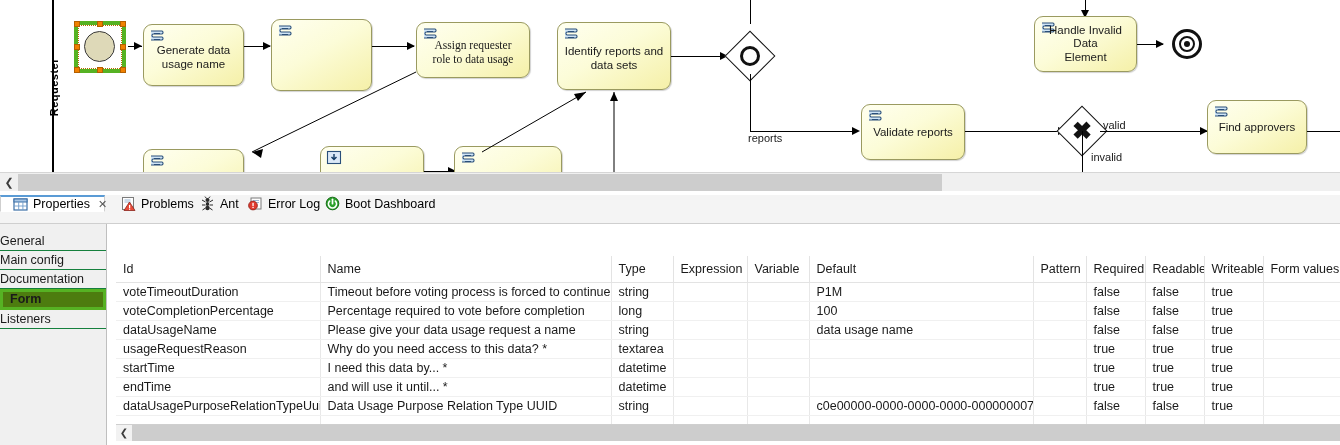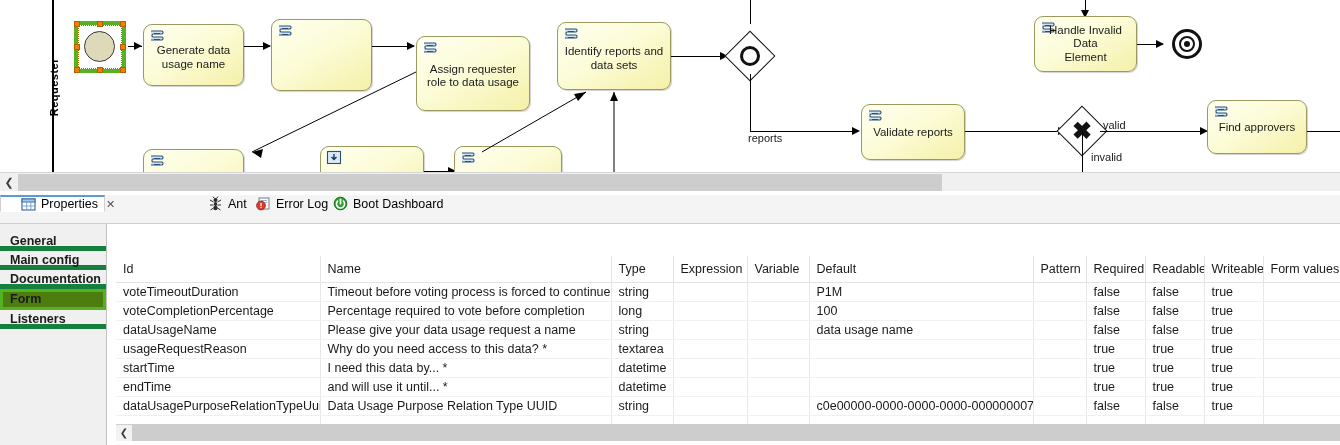--- a/index.html
+++ b/index.html
@@ -179,21 +179,21 @@
     left: 0; top: 195px;
     width: 1340px; height: 29px;
     background: #f4f4f4;
     border-bottom: 1px solid #cfcfcf;
   }
   .vtab {
     position: absolute;
     top: 0; height: 17px;
     display: flex; align-items: center;
     gap: 5px;
-    padding: 0 20px;
+    padding: 0 12px;
     font-size: 12.5px;
     color: #000;
     white-space: nowrap;
   }
   .vtab.active {
     background: #ffffff;
     border-top: 2px solid #5a9bd5;
     border-left: 1px solid #cfcfcf;
     border-right: 1px solid #cfcfcf;
     border-bottom: 1px solid #ffffff;
@@ -212,26 +212,24 @@
     position: absolute;
     left: 0; top: 0;
     width: 107px; height: 221px;
     background: #f0f0f0;
     border-right: 1px solid #bfbfbf;
   }
   .side-item {
     position: relative;
     height: 19px;
     line-height: 19px;
-    padding-left: 10px;
     font-size: 12.5px;
     color: #1a1a1a;
-    border-bottom: 5px solid #15803d;
+    border-bottom: 1px solid #15803d;
     white-space: nowrap;
-    font-weight: bold;
   }
   .side-item.selected {
     background: #4d7c0f;
     font-weight: bold;
     border: 3px solid #56b223;
     height: 21px;
     line-height: 15px;
     padding-left: 7px;
     border-bottom: 3px solid #56b223;
   }
@@ -333,21 +331,21 @@
       <svg viewBox="0 0 16 15" width="16" height="15">
           <path d="M2 2 h11 a1.6 1.6 0 0 1 0 3 h-9 a1.6 1.6 0 0 0 0 3 h9 a1.6 1.6 0 0 1 0 3 h-11" fill="#cfe4f5" stroke="#2a4f7a" stroke-width="1.1"></path>
           <path d="M5 4.5 h6 M5 10.5 h6" stroke="#2a4f7a" stroke-width="1"></path>
         </svg>
     </span>
   </div>
 
   <div class="edge edge-h" style="left:372px; top:46px; width:42px;"></div>
   <div class="arrowhead ah-right" style="left:407px; top:42px;"></div>
 
-  <div class="bpmn-task" style="left:416px; top:36px; width:114px; height:75px;">
+  <div class="bpmn-task" style="left:416px; top:22px; width:114px; height:56px;font-family:Liberation Serif, serif;">
     <span class="task-icon">
       <svg viewBox="0 0 16 15" width="16" height="15">
           <path d="M2 2 h11 a1.6 1.6 0 0 1 0 3 h-9 a1.6 1.6 0 0 0 0 3 h9 a1.6 1.6 0 0 1 0 3 h-11" fill="#cfe4f5" stroke="#2a4f7a" stroke-width="1.1"></path>
           <path d="M5 4.5 h6 M5 10.5 h6" stroke="#2a4f7a" stroke-width="1"></path>
         </svg>
     </span>
     <div class="task-label">Assign requester<br>role to data usage</div>
   </div>
 
   <div class="bpmn-task" style="left:557px; top:22px; width:114px; height:68px;">
@@ -483,20 +481,32 @@
       <svg viewBox="0 0 15 15" width="15" height="15">
           <rect x="1" y="2" width="13" height="11" fill="#fff" stroke="#3b6ea5" stroke-width="1.2"></rect>
           <rect x="1" y="2" width="13" height="3" fill="#a8c6e5" stroke="#3b6ea5" stroke-width="1"></rect>
           <path d="M5.7 5 v8 M9.9 5 v8 M1 9 h13" stroke="#6f9ccb" stroke-width="0.9"></path>
         </svg>
     </span>
     <span>Properties</span>
     <span class="vtab-close">✕</span>
   </div>
 
+  <div class="vtab" style="left:109px;">
+    <span class="vtab-icon">
+      <svg viewBox="0 0 15 15" width="15" height="15">
+          <rect x="1.5" y="1.5" width="11" height="12" fill="#fdfdfd" stroke="#7b7b7b" stroke-width="1"></rect>
+          <path d="M3.5 4 h6 M3.5 6 h6" stroke="#9bb7d4" stroke-width="1"></path>
+          <polygon points="8.5,6 14,14.5 3,14.5" fill="#e84b3a" stroke="#8c241a" stroke-width="0.8"></polygon>
+          <rect x="8" y="9" width="1.2" height="3" fill="#fff"></rect>
+          <rect x="8" y="12.6" width="1.2" height="1.2" fill="#fff"></rect>
+        </svg>
+    </span>
+    <span>Problems</span>
+  </div>
 
   <div class="vtab" style="left:188px;">
     <span class="vtab-icon">
       <svg viewBox="0 0 15 15" width="15" height="15">
           <ellipse cx="7.5" cy="4" rx="2" ry="2" fill="#2b2b2b"></ellipse>
           <ellipse cx="7.5" cy="8" rx="1.7" ry="2" fill="#2b2b2b"></ellipse>
           <ellipse cx="7.5" cy="12" rx="2.2" ry="2.3" fill="#2b2b2b"></ellipse>
           <path d="M5.5 6 L2 4 M9.5 6 L13 4 M5.5 9 L2 9 M9.5 9 L13 9 M5.5 12 L2.5 14 M9.5 12 L12.5 14 M6.5 2.4 L5 0.6 M8.5 2.4 L10 0.6" stroke="#2b2b2b" stroke-width="1"></path>
         </svg>
     </span>

